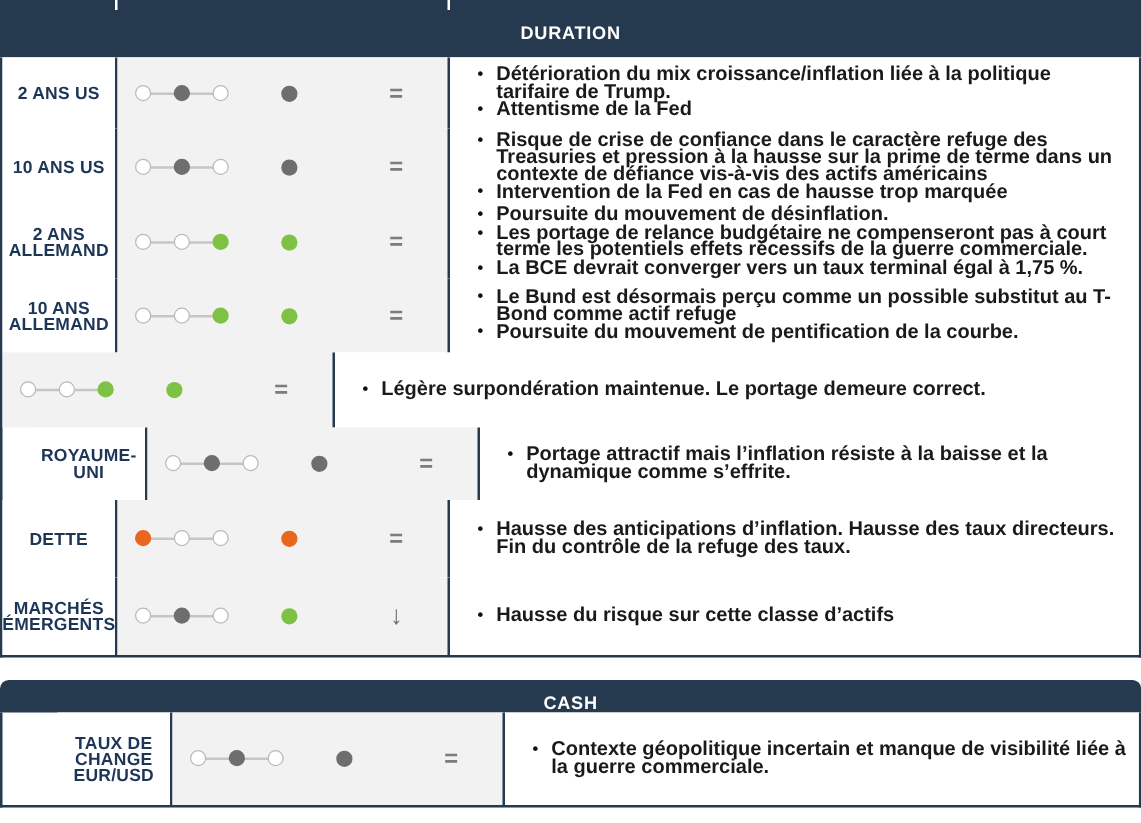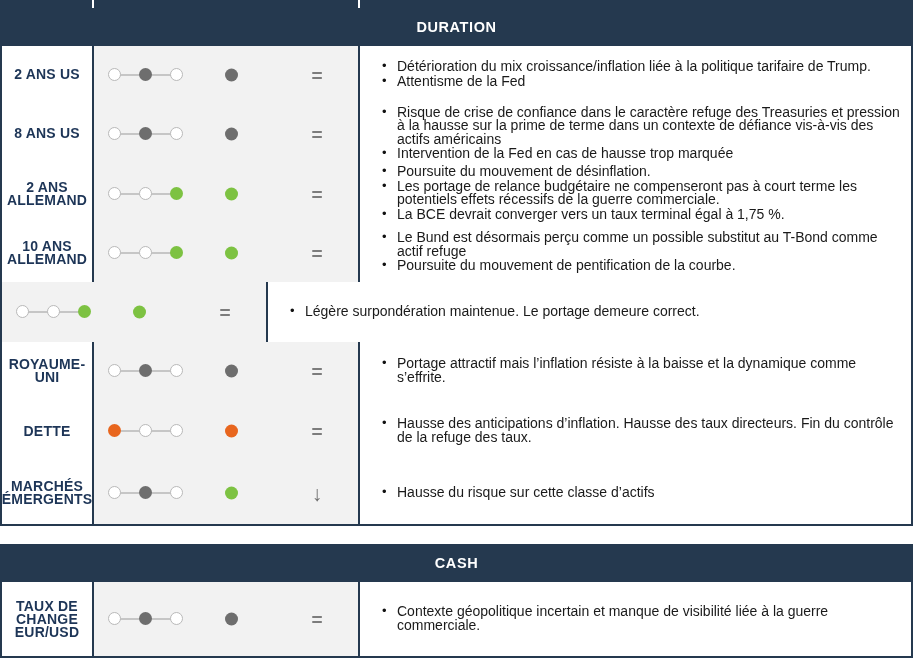--- a/index.html
+++ b/index.html
@@ -65,21 +65,21 @@
            width:13px;height:13px;border-radius:50%;}
   .trend{position:absolute;left:205px;top:50%;transform:translateY(-50%);
          width:36px;text-align:center;color:#7c7c7c;
          font-size:19px;line-height:19px;font-weight:bold;}
   .trend.arrow{font-size:21px;color:#6e6e6e;font-weight:normal;}
 
   
   ul.bullets{margin:0;padding:0;list-style:none;}
   ul.bullets li{
     position:relative;padding-left:15px;margin:0 0 1px 0;
-    color:#1a1a1a;font-size:14px;line-height:13.5px;
+    color:#1a1a1a;font-size:16px;line-height:13.5px;font-weight:bold;
   }
   ul.bullets li:before{
     content:"\2022";position:absolute;left:0;top:-1px;
     color:#111;font-size:13px;line-height:13.5px;
   }
   .mid{display:flex;flex-direction:column;justify-content:center;height:100%;}
 </style>
 </head>
 <body>
 
@@ -113,21 +113,21 @@
           <div class="mid">
             <ul class="bullets">
               <li>Détérioration du mix croissance/inflation liée à la politique tarifaire de Trump.</li>
               <li>Attentisme de la Fed</li>
             </ul>
           </div>
         </div>
       </div>
       <div class="row" style="height: 61px;">
         <div class="c-label">
-          <span>8 ANS US</span>
+          <span>10 ANS US</span>
         </div>
         <div class="c-dots">
           <div class="scale">
             <div class="bar"></div>
             <div class="pt p0"></div>
             <div class="pt p1 on" style="background: rgb(110, 110, 110);"></div>
             <div class="pt p2"></div>
           </div>
           <div class="summary" style="background: rgb(110, 110, 110);"></div>
           <div class="trend">=</div>
@@ -200,21 +200,21 @@
           <div class="trend">=</div>
         </div>
         <div class="c-text">
           <div class="mid">
             <ul class="bullets">
               <li>Légère surpondération maintenue.  Le portage demeure correct.</li>
             </ul>
           </div>
         </div>
       </div>
-      <div class="row" style="height: 58px;">
+      <div class="row" style="height: 58px; padding-left: 24px;">
         <div class="c-label">
           <span>ROYAUME-UNI</span>
         </div>
         <div class="c-dots">
           <div class="scale">
             <div class="bar"></div>
             <div class="pt p0"></div>
             <div class="pt p1 on" style="background: rgb(110, 110, 110);"></div>
             <div class="pt p2"></div>
           </div>
@@ -268,25 +268,25 @@
         <div class="c-text">
           <div class="mid">
             <ul class="bullets">
               <li>Hausse du risque sur cette classe d’actifs</li>
             </ul>
           </div>
         </div>
       </div>
     </div>
 
-  <div class="band" id="band-cash" style="top:544px;height:38px;">
+  <div class="band" id="band-cash" style="top:544px;height:38px;border-radius:7px;">
     <span>CASH</span>
   </div>
 
-  <div class="block" id="block-cash" style="top:582px;">
+  <div class="block" id="block-cash" style="top:570px;padding-left:44px;">
       <div class="row" style="height: 74px;">
         <div class="c-label">
           <span>TAUX DE CHANGE EUR/USD</span>
         </div>
         <div class="c-dots">
           <div class="scale">
             <div class="bar"></div>
             <div class="pt p0"></div>
             <div class="pt p1 on" style="background: rgb(110, 110, 110);"></div>
             <div class="pt p2"></div>

